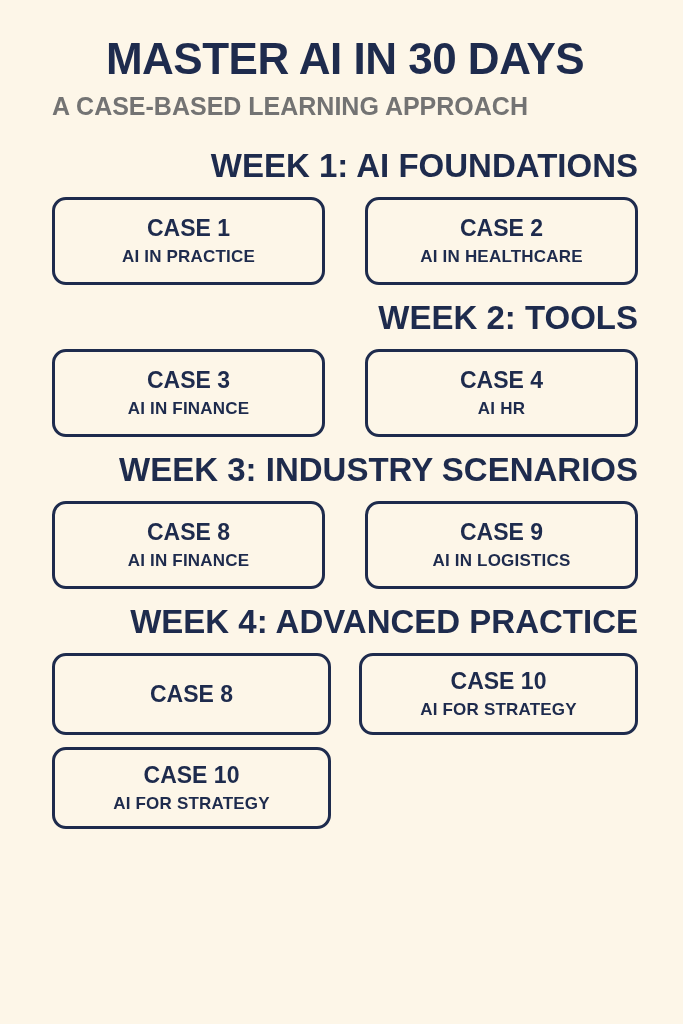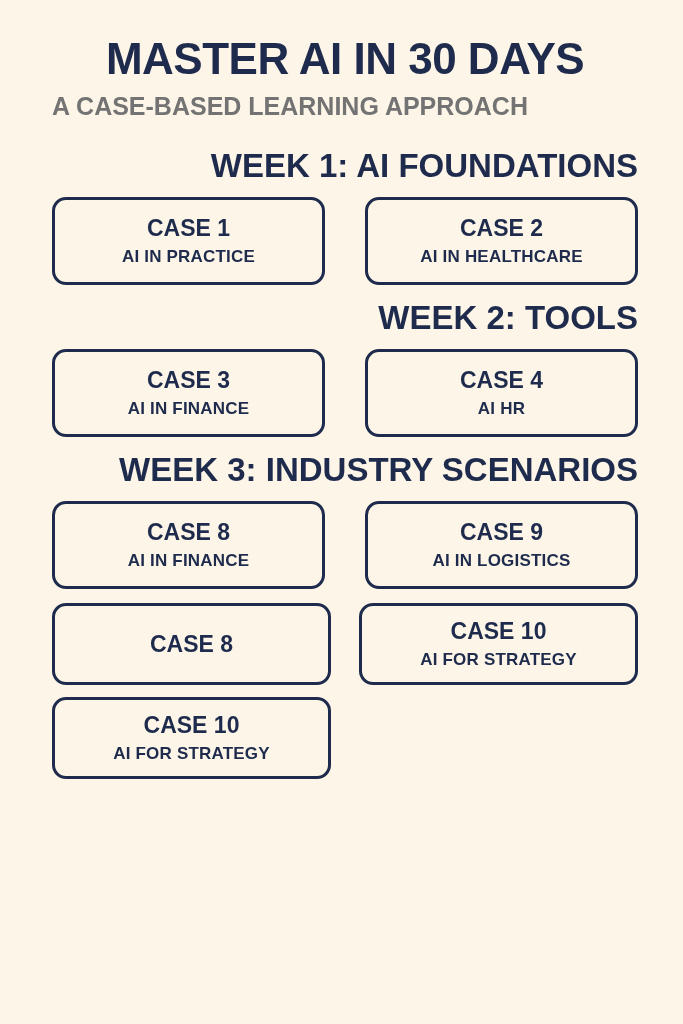--- a/index.html
+++ b/index.html
@@ -136,20 +136,21 @@
           <div class="card-sub">AI IN FINANCE</div>
         </div>
         <div class="card">
           <div class="card-title">CASE 9</div>
           <div class="card-sub">AI IN LOGISTICS</div>
         </div>
       </div>
     </div>
 
     <div class="section sec-week4">
+      <div class="section-title">WEEK 4: ADVANCED PRACTICE</div>
       <div class="card-grid">
         <div class="card">
           <div class="card-title">CASE 8</div>
         </div>
         <div class="card">
           <div class="card-title">CASE 10</div>
           <div class="card-sub">AI FOR STRATEGY</div>
         </div>
         <div class="card">
           <div class="card-title">CASE 10</div>

